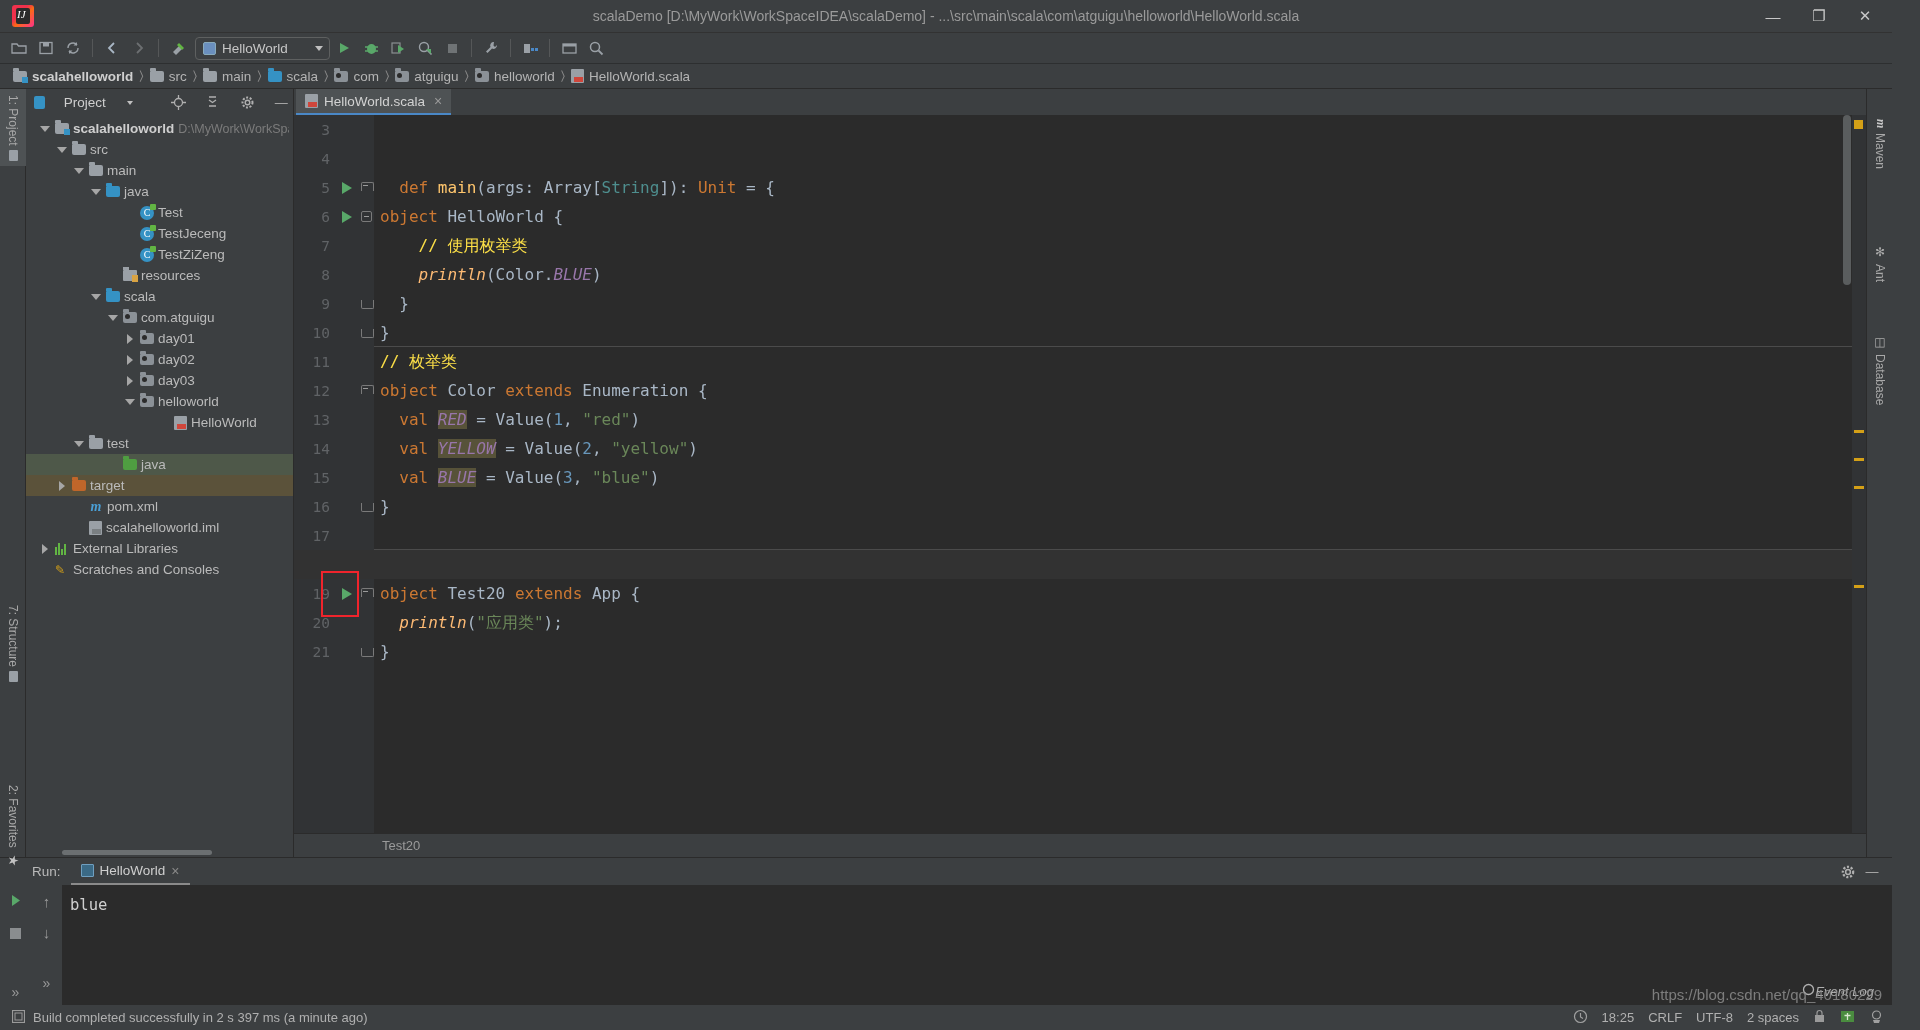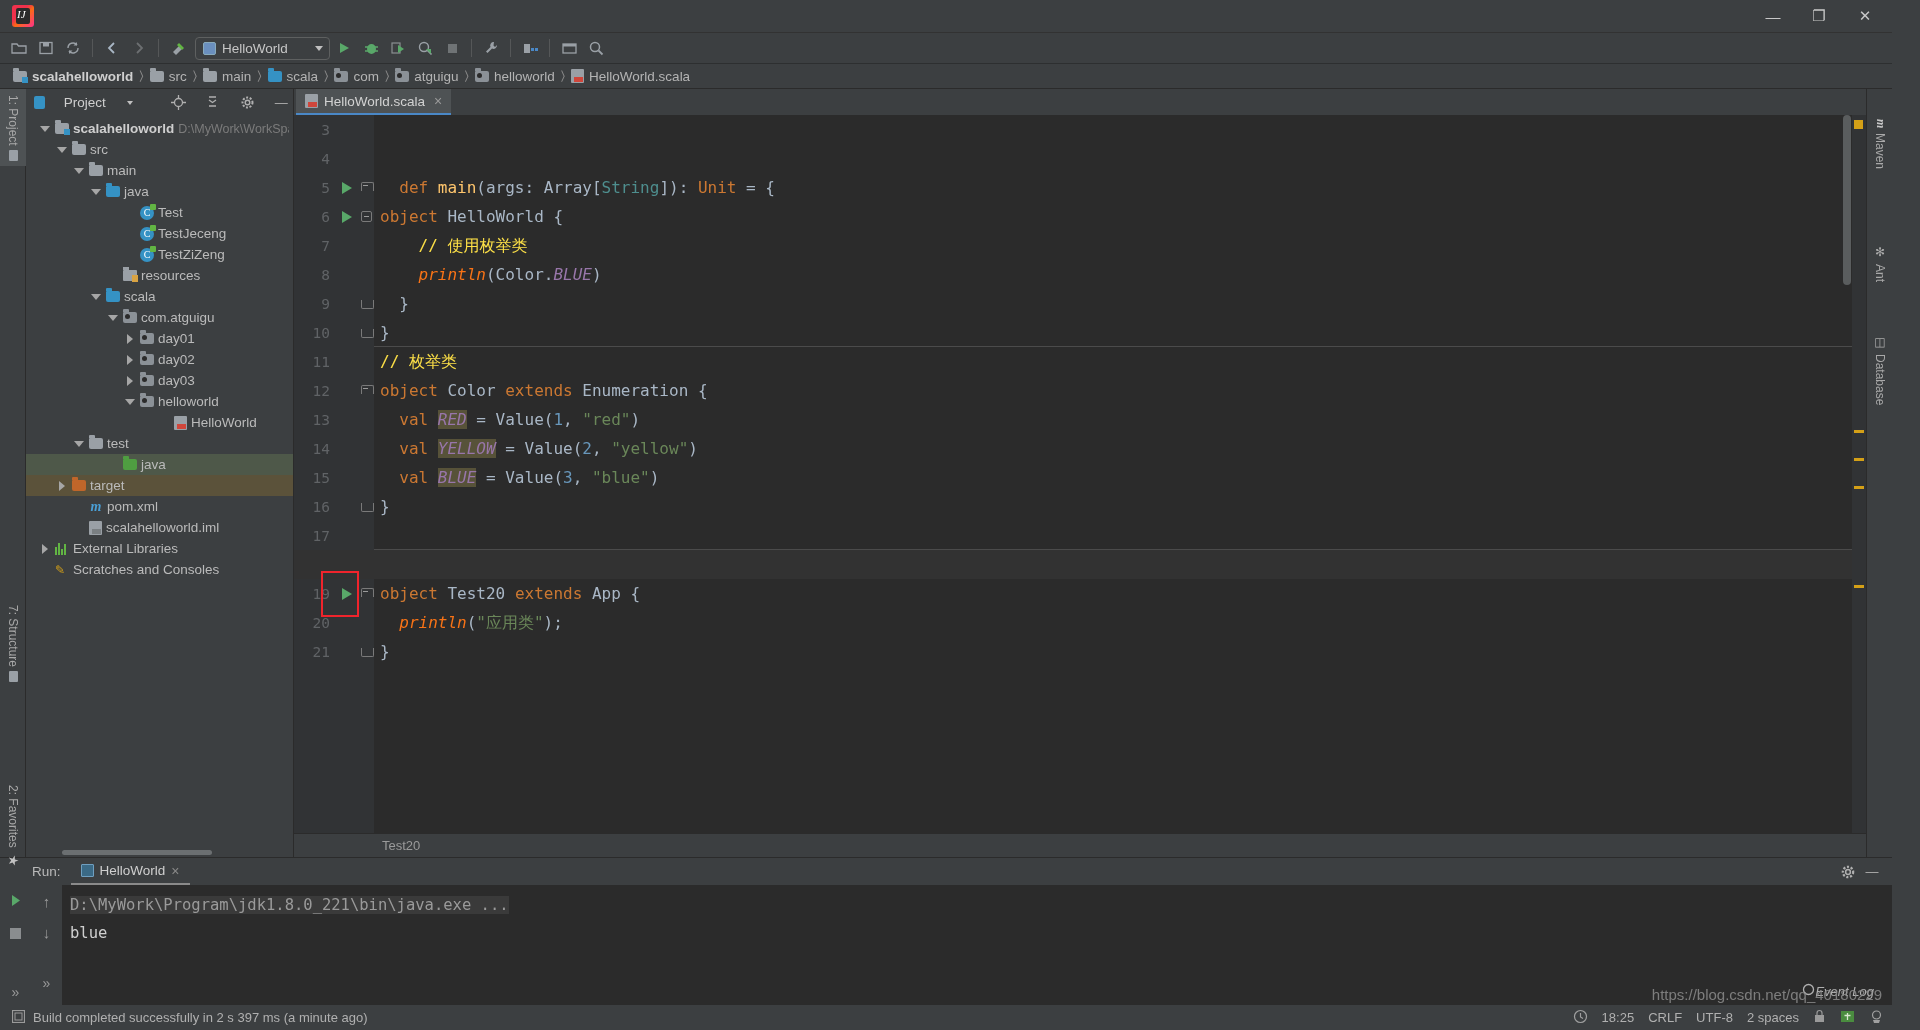--- a/index.html
+++ b/index.html
@@ -140,21 +140,21 @@
   .code-area { flex: 1; position: relative; overflow: hidden; background:#2b2b2b;
      font-family: "DejaVu Sans Mono", monospace; font-size: 16px;}
   .cline { height: 29px; line-height: 29px; white-space: pre; padding-left: 6px; }
   .kw { color:#cc7832; }
   .plain { color:#a9b7c6; }
   .fn { color:#ffc66d; }
   .typ { color:#4e8e8e; }
   .str { color:#6a8759; }
   .num { color:#6897bb; }
   .cmt { color:#fde047; }
-  .meth { color:#f97316; font-style:italic;}
+  .meth { color:#fdba74; font-style:italic;}
   .enumv { color:#9876aa; font-style:italic;}
   .hl { background:#575239; }
   .hl-line { position:absolute; left:0; right:0; height:29px; background:#323232; }
   .sep-line { position:absolute; left:0; right:0; height:1px; background:#4b4b4b;}
   .caret-bar { display:inline-block; width:1.5px; height:19px; background:#bbbbbb; vertical-align:-4px;}
 
   
   .stripe { width: 14px; background: #313335; flex: none; position: relative; }
   .stripe .m { position: absolute; left: 2px; width: 10px; height: 3px; }
   .stripe-top { position:absolute; left:2px; top:5px; width:9px;height:9px;background:#c0c0c0;}
@@ -202,20 +202,21 @@
 <body>
 
 <div class="app">
 
   <div class="menubar">
     <div class="ij-logo">
       <div class="sq"></div>
         <div class="inner"></div>
         <div class="ij">IJ</div>
     </div>
+    <div class="title-text">scalaDemo [D:\MyWork\WorkSpaceIDEA\scalaDemo] - ...\src\main\scala\com\atguigu\helloworld\HelloWorld.scala</div>
     <div class="win-btns">
       <div class="win-btn">—</div>
       <div class="win-btn">❐</div>
       <div class="win-btn close">✕</div>
     </div>
   </div>
 
   <div class="toolbar">
     <div class="tb-btn">
       <svg width="16" height="16" viewBox="0 0 16 16">
@@ -801,21 +802,20 @@
               </svg></span>
           <span style="margin-top:26px;color:#9a9a9a;font-size:14px;">»</span>
         </div>
         <div class="run-sidecol">
           <span style="color:#9a9a9a;font-size:15px;">↑</span>
           <span style="color:#9a9a9a;font-size:15px;">↓</span>
           <span style="margin-top:20px;color:#9a9a9a;font-size:14px;">»</span>
         </div>
       </div>
       <div class="console" id="console-root">
-          <div class="c-line"><span class="c-cmd">D:\MyWork\Program\jdk1.8.0_221\bin\java.exe ...</span></div>
           <div class="c-line"><span class="c-out">blue</span></div>
           <div class="c-line"><span class="c-out"></span></div>
         </div>
     </div>
   </div>
 
 
   <div class="statusbar">
     <span style="margin:0 8px 0 4px;">
       <svg width="13" height="13" viewBox="0 0 13 13">

